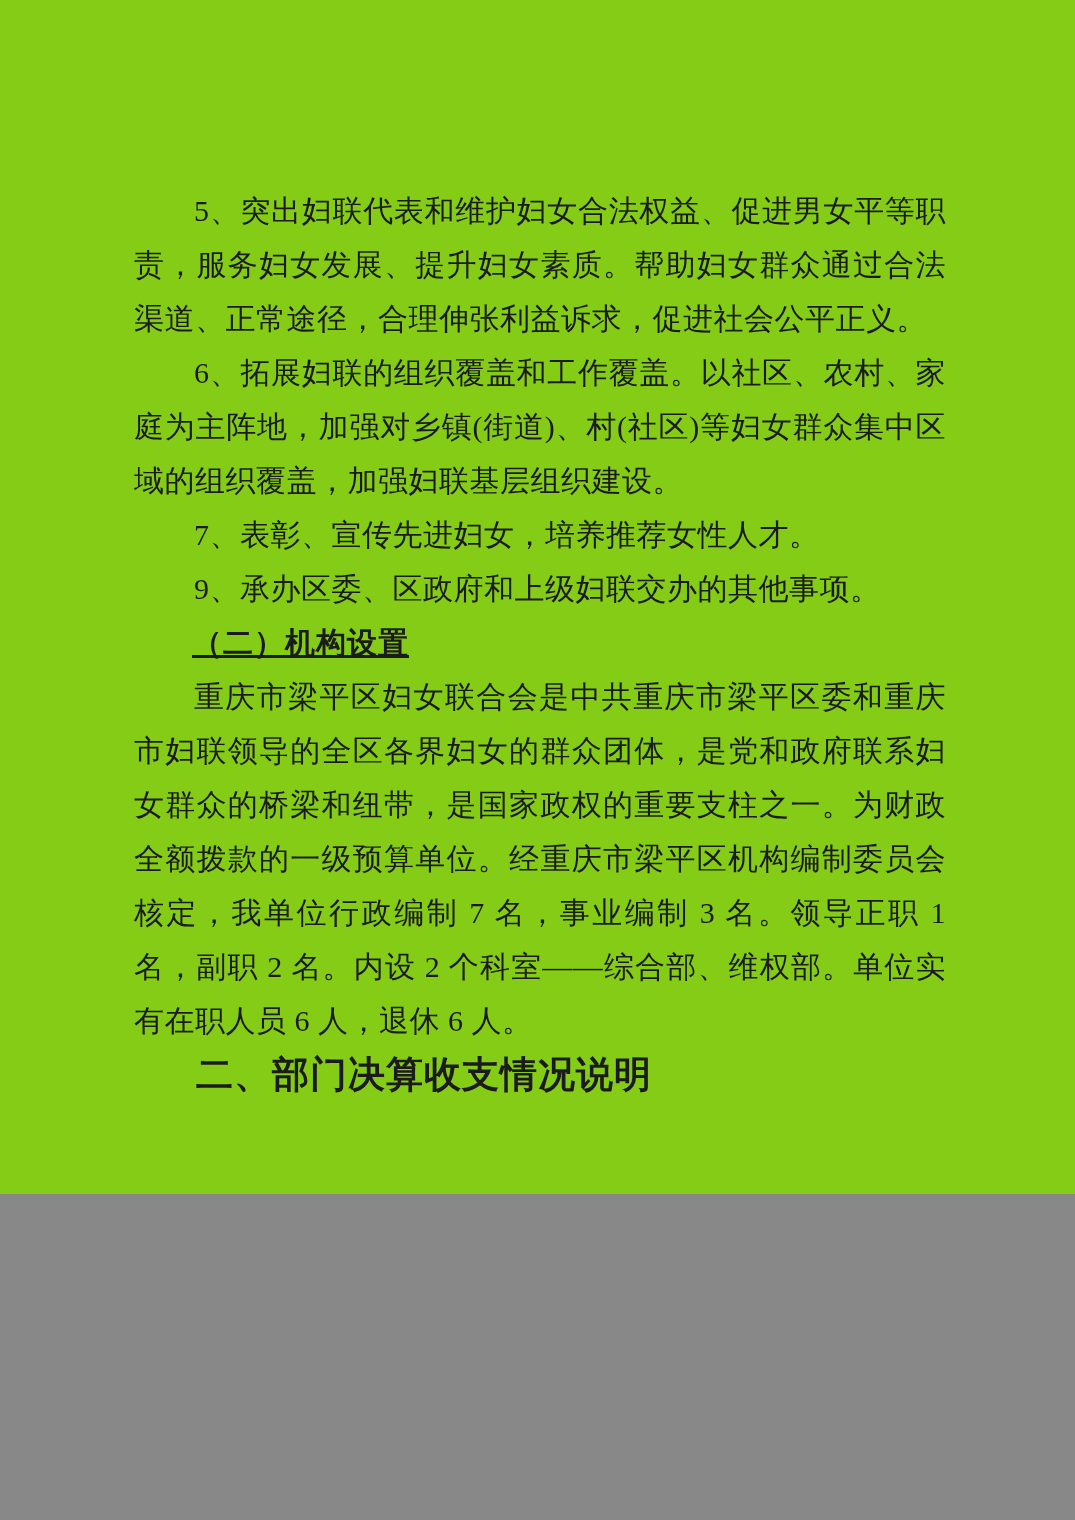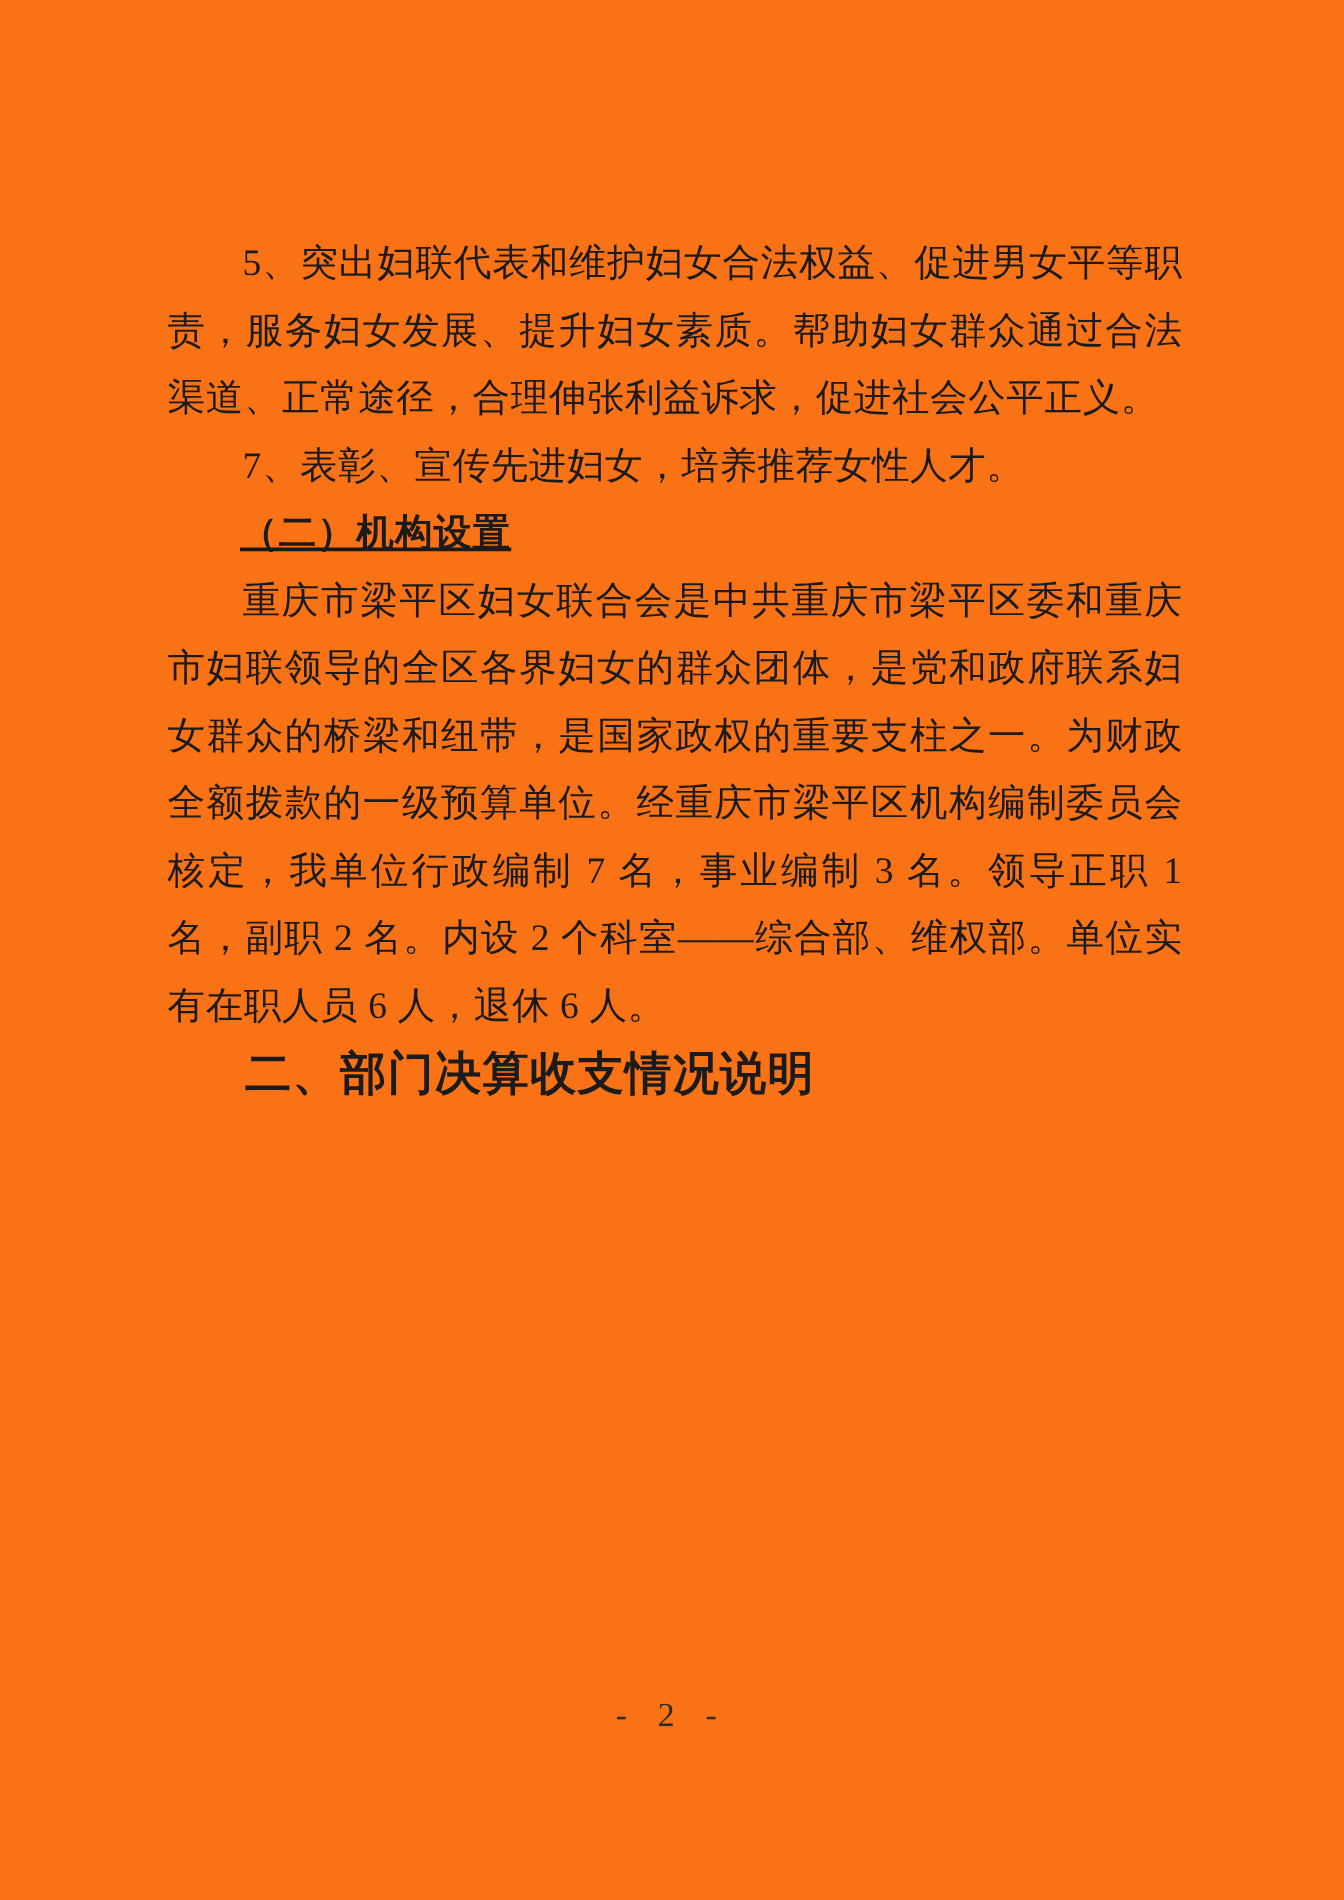--- a/index.html
+++ b/index.html
@@ -3,23 +3,23 @@
 <meta charset="utf-8">
 <style>
   html, body {
     margin: 0;
     padding: 0;
     background: #888;
   }
   .page {
     position: relative;
     width: 1075px;
-    height: 1520px;
+    height: 1194px;
     margin: 0 auto;
-    background: #f97316;
+    background: #84cc16;
     color: #1b1b1b;
     font-family: "Liberation Serif", "DejaVu Serif", serif;
     overflow: hidden;
   }
   .content {
     position: absolute;
     left: 134px;
     top: 184px;
     width: 812px;
   }
@@ -63,20 +63,22 @@
     letter-spacing: 9px;
     font-family: "Liberation Serif", "DejaVu Serif", serif;
   }
 </style>
 </head>
 <body>
 
 <div class="page">
   <div class="content">
     <p class="para">5、突出妇联代表和维护妇女合法权益、促进男女平等职责，服务妇女发展、提升妇女素质。帮助妇女群众通过合法渠道、正常途径，合理伸张利益诉求，促进社会公平正义。</p>
+    <p class="para">6、拓展妇联的组织覆盖和工作覆盖。以社区、农村、家庭为主阵地，加强对乡镇(街道)、村(社区)等妇女群众集中区域的组织覆盖，加强妇联基层组织建设。</p>
     <p class="para">7、表彰、宣传先进妇女，培养推荐女性人才。</p>
+    <p class="para">9、承办区委、区政府和上级妇联交办的其他事项。</p>
     <h3 class="kai-heading">（二）机构设置</h3>
     <p class="para">重庆市梁平区妇女联合会是中共重庆市梁平区委和重庆市妇联领导的全区各界妇女的群众团体，是党和政府联系妇女群众的桥梁和纽带，是国家政权的重要支柱之一。为财政全额拨款的一级预算单位。经重庆市梁平区机构编制委员会核定，我单位行政编制 7 名，事业编制 3 名。领导正职 1 名，副职 2 名。内设 2 个科室——综合部、维权部。单位实有在职人员 6 人，退休 6 人。</p>
     <h2 class="hei-heading">二、部门决算收支情况说明</h2>
   </div>
 
   <div class="footer">- 2 -</div>
 </div>
 
 </body></html>

